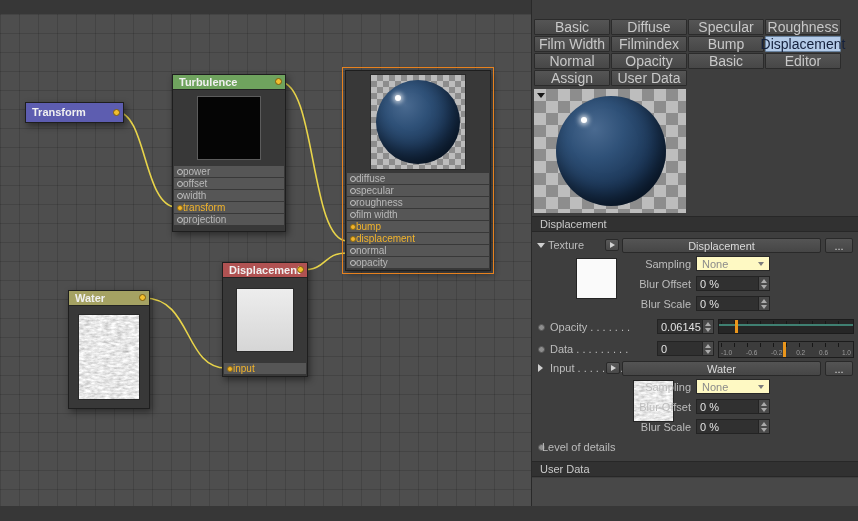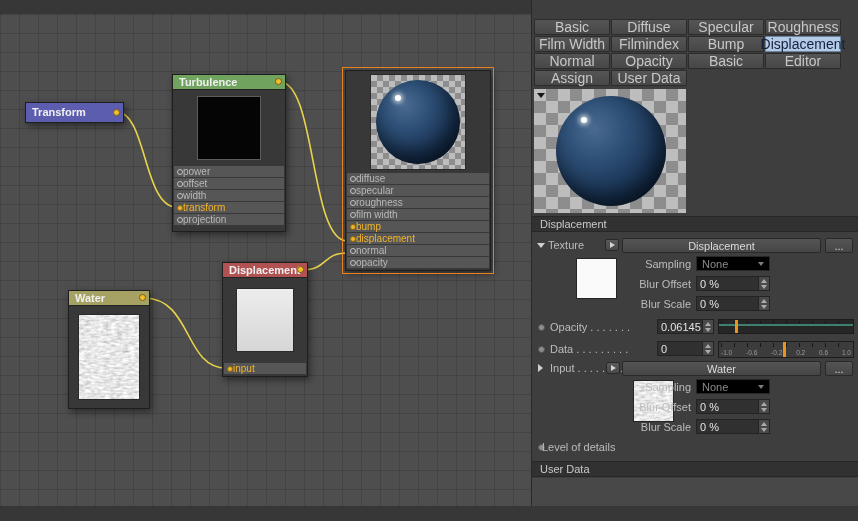--- a/index.html
+++ b/index.html
@@ -56,21 +56,21 @@
   .field .val{flex:1;font-size:11px;color:#e2e2e2;padding:1px 3px 0 3px;overflow:hidden;white-space:nowrap}
   .spincol{width:11px;background:#4a4a4a;border-left:1px solid #232323;display:flex;flex-direction:column;
     align-items:center;justify-content:center;gap:2px}
   .sa-up{width:0;height:0;border-left:3px solid transparent;border-right:3px solid transparent;
     border-bottom:4px solid #aaa}
   .sa-down{width:0;height:0;border-left:3px solid transparent;border-right:3px solid transparent;
     border-top:4px solid #aaa}
   .dd{position:absolute;background:linear-gradient(#4f4f4f,#434343);border:1px solid #282828;
     color:#dedede;font-size:11px;display:flex;align-items:center;justify-content:space-between;
     padding:0 5px;white-space:nowrap}
-  .dd.disabled{background:#000000;color:#8b8b8b}
+  .dd.disabled{background:#fef9c3;color:#8b8b8b}
   .dd-arrow{width:0;height:0;border-left:3.5px solid transparent;border-right:3.5px solid transparent;
     border-top:4px solid #b8b8b8;margin-left:5px}
   .dd.disabled .dd-arrow{border-top-color:#7c7c7c}
   .optdot{position:absolute;width:7px;height:7px;border-radius:50%;background:#8d8d8d;border:1px solid #555}
   .tri-d{position:absolute;width:0;height:0;border-left:4px solid transparent;border-right:4px solid transparent;
     border-top:5px solid #cfcfcf}
   .tri-r{position:absolute;width:0;height:0;border-top:4px solid transparent;border-bottom:4px solid transparent;
     border-left:5px solid #cfcfcf}
   .slider{position:absolute;background:#262626;border:1px solid #1c1c1c;overflow:hidden}
   .teal-line{position:absolute;left:0;right:0;top:4px;height:2px;background:#3f7f71}

